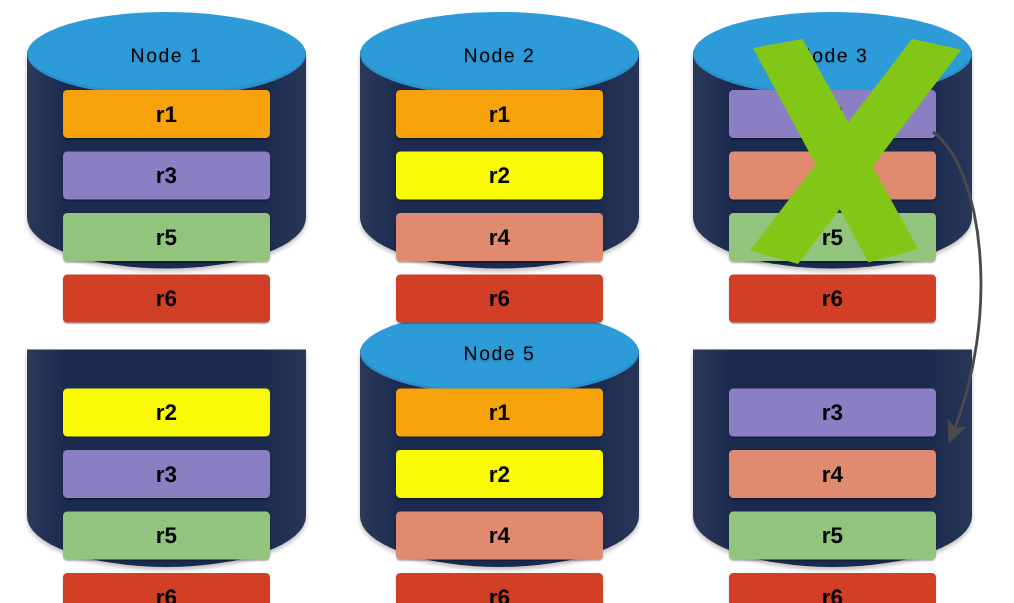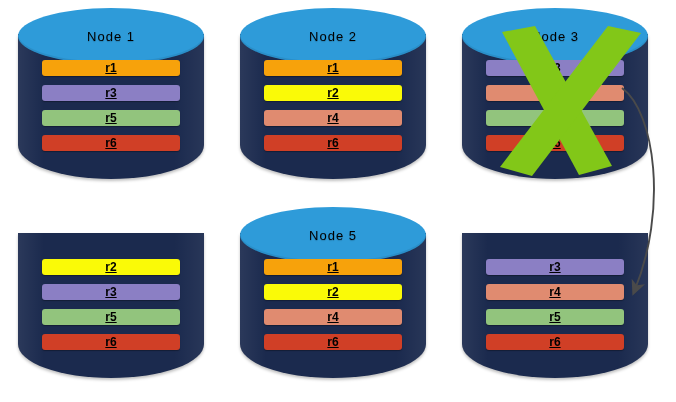--- a/index.html
+++ b/index.html
@@ -62,30 +62,29 @@
 
   
   .bars{
     position:absolute;
     left:0;top:52px;width:186px;
     z-index:4;
     padding:0 24px;
     box-sizing:border-box;
   }
   .bar{
-    height:16px;
+    height:32px;
     margin-bottom:9px;
     border-radius:3px;
     display:flex;align-items:center;justify-content:center;
-    font-size:12px;
+    font-size:15px;
     font-weight:bold;
     color:#000000;
     box-shadow:0 1px 1px rgba(0,0,0,0.30);
     line-height:1;
-    text-decoration:underline;
   }
   .bar:last-child{margin-bottom:0;}
 
   
   .x-mark{
     position:absolute;
     left:0;top:18px;
     width:186px;height:152px;
     z-index:6;
     pointer-events:none;

